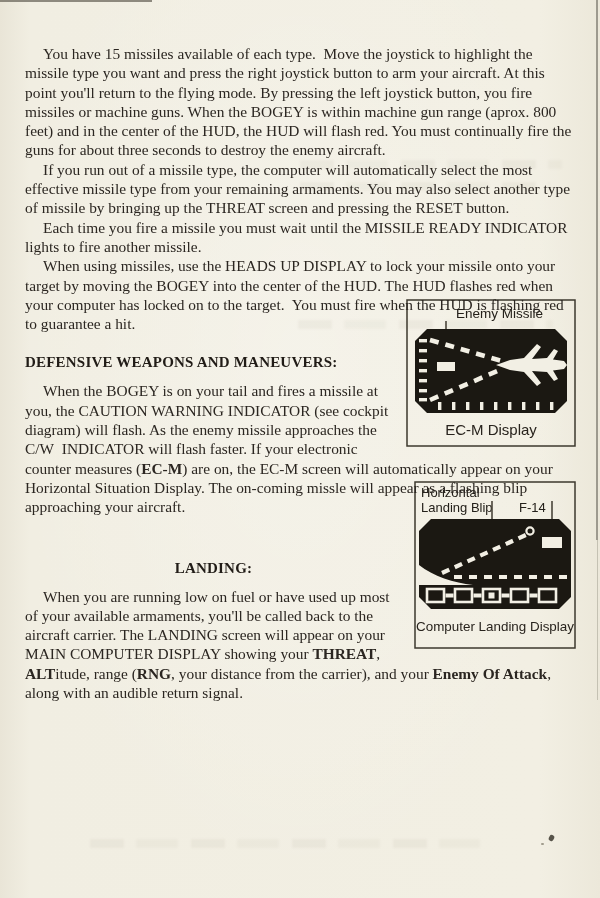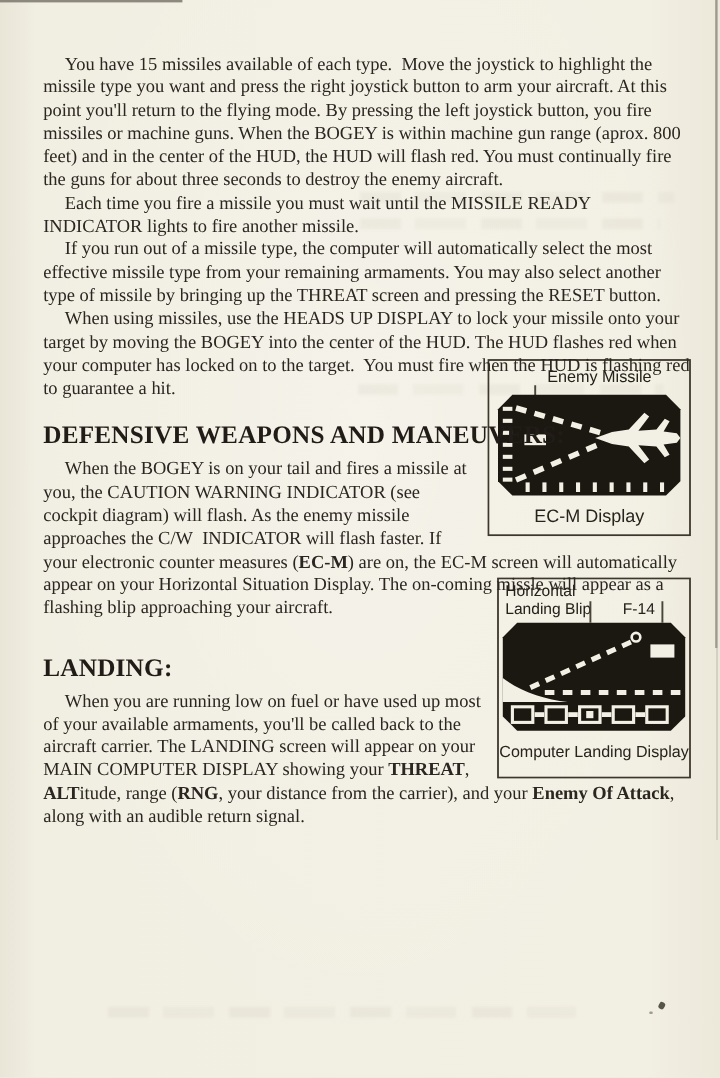--- a/index.html
+++ b/index.html
@@ -8,30 +8,30 @@
     position:relative;width:600px;height:898px;
     background:
       radial-gradient(ellipse at 50% 40%, rgba(255,255,255,.25), rgba(0,0,0,0) 70%),
       linear-gradient(90deg, #e9e5d7 0, #f1eee2 30px, #f2efe3 540px, #ece8da 600px),
       #f1eee2;
     font-family:"Liberation Serif", serif;
     color:#2b2621;
   }
   .content{
     position:relative;
-    padding:44px 24px 0 36px;
+    padding:44px 24px 0 25px;
     font-size:15.4px;
     line-height:19.3px;
   }
   p.body{margin:0;text-indent:18px;}
   h2.sect{
-    font-size:21px;line-height:22px;font-weight:bold;color:#211c17;
+    font-size:15px;line-height:22px;font-weight:bold;color:#211c17;
     margin:18px 0 8px 0;white-space:nowrap;letter-spacing:.2px;
   }
-  h2.sect2{margin-top:28px;}
+  h2.sect2{margin-top:40px;text-align:center;}
   b{font-weight:bold;font-family:Liberation Serif, serif;}
 
   
   figure{margin:0;}
   .fig{float:right;background:rgba(255,255,255,.0);}
   .fig-ecm{width:170px;height:148px;margin:-34px 0 10px 12px;}
   .fig-landing{width:162px;height:162px;margin:-36px 0 8px 12px;}
   .fig svg{display:block;}
   .svg-sans{font-family:"Liberation Sans", sans-serif;}
 
@@ -62,22 +62,22 @@
   <div class="artifact ghost g1"></div>
   <div class="artifact ghost g2"></div>
   <div class="artifact ghost g3"></div>
   <div class="artifact ghost g4"></div>
   <div class="artifact speck"></div>
   <div class="artifact speck2"></div>
 
   <div class="content">
 
     <p class="body">You have 15 missiles available of each type.&nbsp; Move the joystick to highlight the missile type you want and press the right joystick button to arm your aircraft. At this point you'll return to the flying mode. By pressing the left joystick button, you fire missiles or machine guns. When the BOGEY is within machine gun range (aprox. 800 feet) and in the center of the HUD, the HUD will flash red. You must continually fire the guns for about three seconds to destroy the enemy aircraft.</p>
+    <p class="body">If you run out of a missile type, the computer will automatically select the most effective missile type from your remaining armaments. You may also select another type of missile by bringing up the THREAT screen and pressing the RESET button.</p>
     <p class="body">Each time you fire a missile you must wait until the MISSILE READY INDICATOR lights to fire another missile.</p>
-    <p class="body">If you run out of a missile type, the computer will automatically select the most effective missile type from your remaining armaments. You may also select another type of missile by bringing up the THREAT screen and pressing the RESET button.</p>
     <p class="body">When using missiles, use the HEADS UP DISPLAY to lock your missile onto your target by moving the BOGEY into the center of the HUD. The HUD flashes red when your computer has locked on to the target.&nbsp; You must fire when the HUD is flashing red to guarantee a hit.</p>
 
     <figure class="fig fig-ecm">
       <svg width="170" height="148" viewBox="0 0 170 148">
         <rect x="1" y="1" width="168" height="146" fill="none" stroke="#3d382e" stroke-width="1.5"></rect>
         <text class="svg-sans" x="50" y="19" font-size="13.5" fill="#24201a">Enemy Missile</text>
 
         <line x1="40" y1="22" x2="40" y2="31" stroke="#4a453a" stroke-width="1.6"></line>
         <line x1="40" y1="31" x2="40" y2="63" stroke="#b9b4a4" stroke-width="1.6"></line>
 

